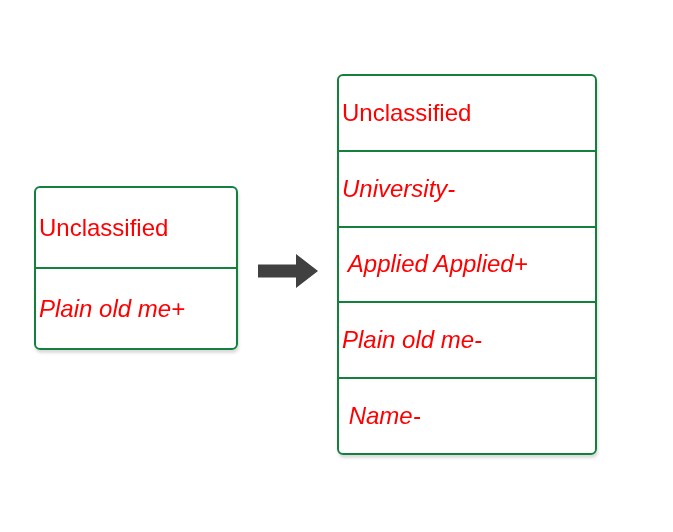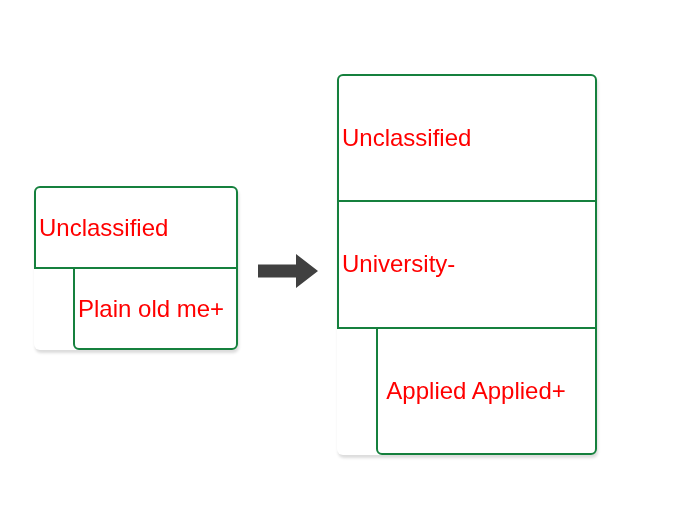--- a/index.html
+++ b/index.html
@@ -31,29 +31,29 @@
     background: #ffffff;
     border: 2px solid #15803d;
     padding-left: 3px;
     font-size: 24px;
     color: #ff0000;
     white-space: pre;
     overflow: hidden;
   }
   .box-table .cell:not(:first-child) {
     margin-top: -2px;
+    font-style: italic;
   }
   .box-table .cell:first-child {
     border-top-left-radius: 6px;
     border-top-right-radius: 6px;
   }
   .box-table .cell:last-child {
     border-bottom-left-radius: 6px;
     border-bottom-right-radius: 6px;
-    margin-left: 39px;
   }
   .left-table {
     left: 34px;
     top: 186px;
     width: 204px;
     height: 164px;
   }
   .right-table {
     left: 337px;
     top: 74px;
@@ -81,15 +81,17 @@
   <div class="arrow-wrap">
     <svg width="60" height="34" viewBox="0 0 60 34">
       <path d="M0 10.5 L38 10.5 L38 0 L60 17 L38 34 L38 23.5 L0 23.5 Z" fill="#404040"></path>
     </svg>
   </div>
 
   <div class="box-table right-table">
     <div class="cell">Unclassified</div>
     <div class="cell">University-</div>
     <div class="cell"> Applied Applied+</div>
+    <div class="cell">Plain old me-</div>
+    <div class="cell"> Name-</div>
   </div>
 
 </div>
 
 </body></html>

